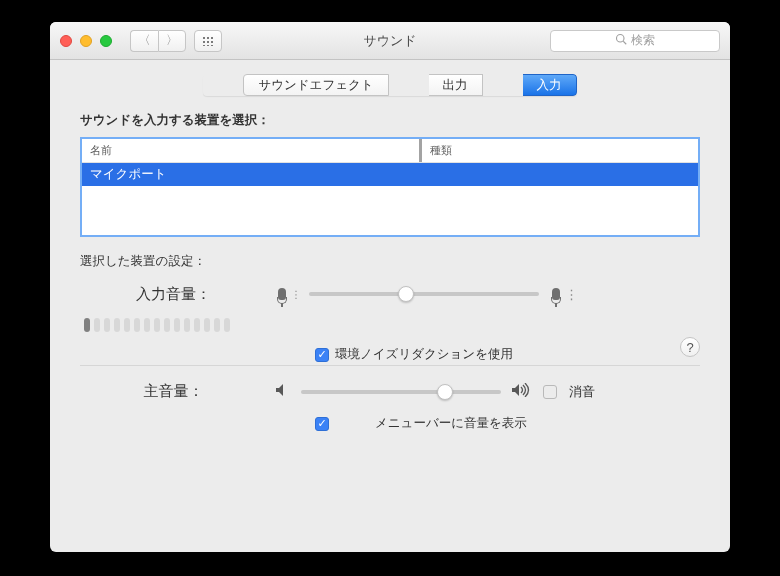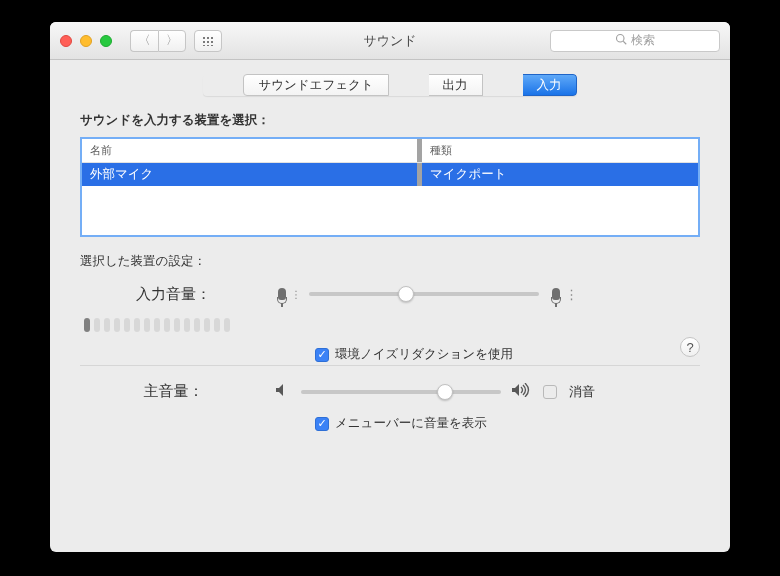--- a/index.html
+++ b/index.html
@@ -71,21 +71,21 @@
   .tab.active { background:linear-gradient(#5fa9f8,#1a73e8); color:#fff; border-color:#1f64c7;}
   .tabseg .tab:first-child { border-radius:4px 0 0 4px;}
   .tabseg .tab:last-child { border-radius:0 4px 4px 0;}
   .label-bold { font-weight:600; font-size:12.5px; margin-bottom:8px;margin-top:8px;}
   .devbox {
     border:2px solid #74aef6; height:100px; background:#fff;
     margin-bottom:16px;
   }
   .devhead { display:flex; font-size:11px; color:#5c5c5c; border-bottom:1px solid #e2e2e2;}
   .devhead .col { padding:4px 8px; }
-  .col-name { flex:0 0 340px; border-right:5px solid #a3a3a3;}
+  .col-name { flex:0 0 340px; border-right:3px solid #a3a3a3;}
   .col-type { flex:1;}
   .devrow { display:flex; background:#2a6fe6; color:#fff; font-size:12.5px;}
   .devrow .col { padding:3px 8px; }
   .settings-label { font-size:12.5px; margin:4px 0 14px 0;}
   .row { display:flex; align-items:center; margin-bottom:14px;}
   .rowlabel { width:195px; text-align:center; font-size:15px; padding-right:8px;}
   .micicon { position:relative; width:14px; height:20px; display:flex; align-items:center;}
   .micicon .cap { width:8px; height:12px; background:#6f6f6f; border-radius:4px 4px 3px 3px; margin:0 auto;}
   .micicon .stand { position:absolute; bottom:0; left:50%; transform:translateX(-50%); width:10px; height:7px; border:1.5px solid #6f6f6f; border-top:none; border-radius:0 0 6px 6px;}
   .micicon .base { position:absolute; bottom:-3px; left:50%; transform:translateX(-50%); width:2px; height:4px; background:#6f6f6f;}
@@ -111,21 +111,21 @@
   .helpbtn {
     width:20px; height:20px; border-radius:50%; border:1px solid #c4c4c4;
     background:linear-gradient(#fff,#f0f0f0); display:flex; align-items:center;
     justify-content:center; color:#555; font-size:13px;
   }
   .speaker { font-size:14px; color:#585858; }
   .speaker.loud { letter-spacing:-1px; }
   .help-row { display:flex; justify-content:flex-end; margin-top:-26px; margin-bottom:6px;}
   .noiserow { margin-left:235px; }
   .mainrow .rowlabel { width:195px; }
-  .menubarrow { margin-left:235px; margin-top:2px;}
+  .menubarrow { margin-left:235px; margin-top:2px;gap:40px;}
   .muterow { display:flex; align-items:center; gap:6px; margin-left:10px;}
 </style>
 </head>
 <body>
 
 <div class="window">
   <div class="titlebar">
     <div class="traffic">
       <div class="tl red"></div>
       <div class="tl yel"></div>
@@ -164,21 +164,20 @@
     </div>
 
     <div class="label-bold">サウンドを入力する装置を選択：</div>
 
     <div class="devbox">
       <div class="devhead">
         <div class="col col-name">名前</div>
         <div class="col col-type">種類</div>
       </div>
       <div class="devrow">
-        <div class="col col-name">外部マイク</div>
         <div class="col col-type">マイクポート</div>
       </div>
     </div>
 
     <div class="settings-label">選択した装置の設定：</div>
 
     <div class="row">
       <div class="rowlabel">入力音量：</div>
       <div style="display:flex;align-items:center;">
         <div class="micicon">

